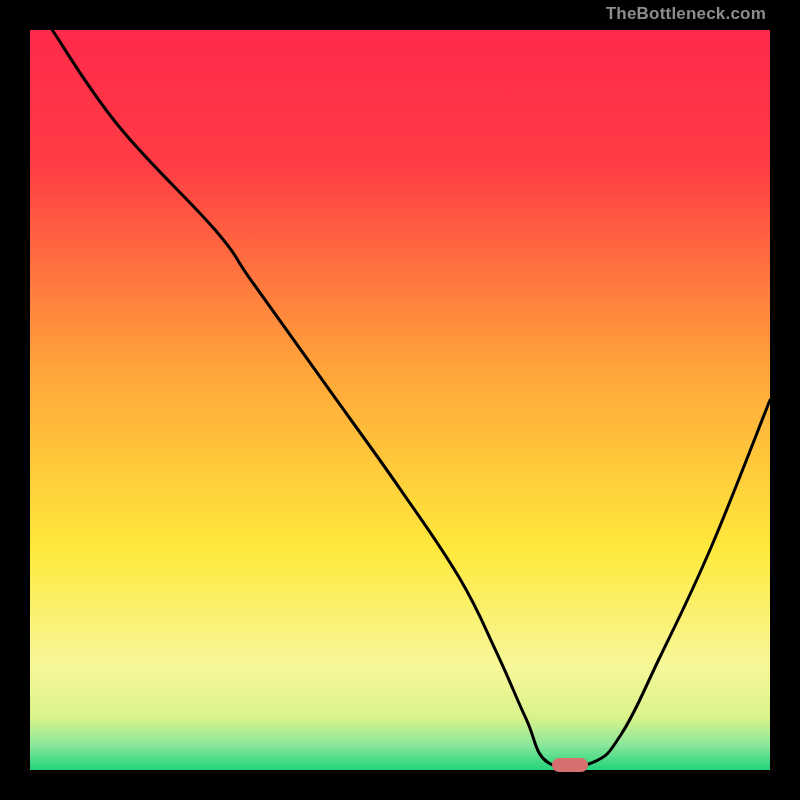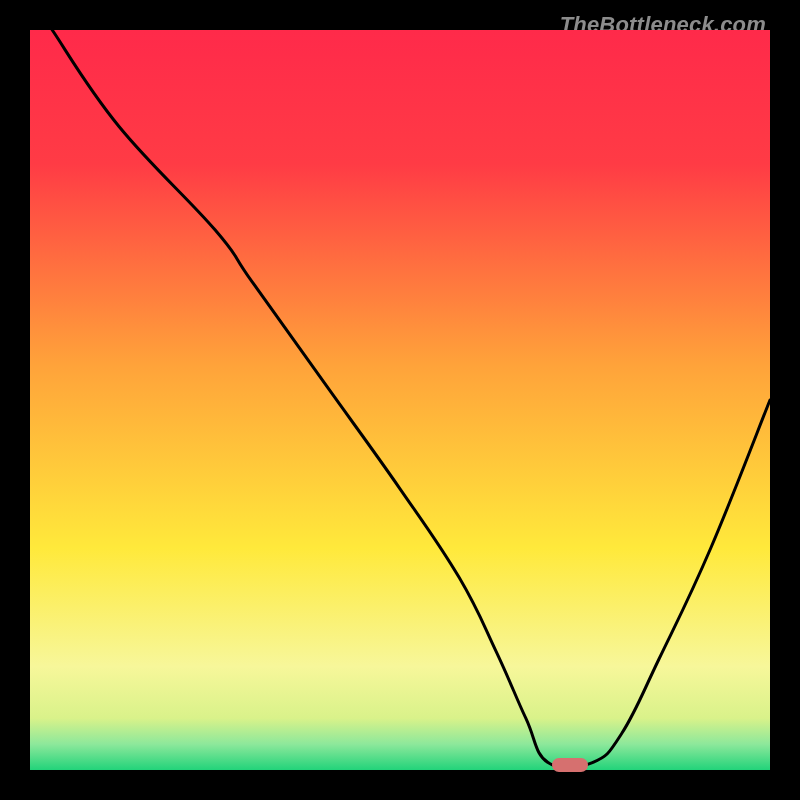--- a/index.html
+++ b/index.html
@@ -34,28 +34,27 @@
   }
   .curve-svg {
     position: absolute;
     left: 0;
     top: 0;
     width: 100%;
     height: 100%;
   }
   .watermark {
     position: absolute;
-    top: 12px;
+    top: 4px;
     right: 34px;
     font-family: Arial, Helvetica, sans-serif;
-    font-size: 22px;
+    font-size: 17px;
     font-weight: 600;
     color: #8c8c8c;
     letter-spacing: 0.2px;
-    font-style: italic;
   }
   .marker {
     position: absolute;
     width: 36px;
     height: 14px;
     border-radius: 7px;
     transform: translate(-50%, -50%);
   }
 </style>
 </head>

